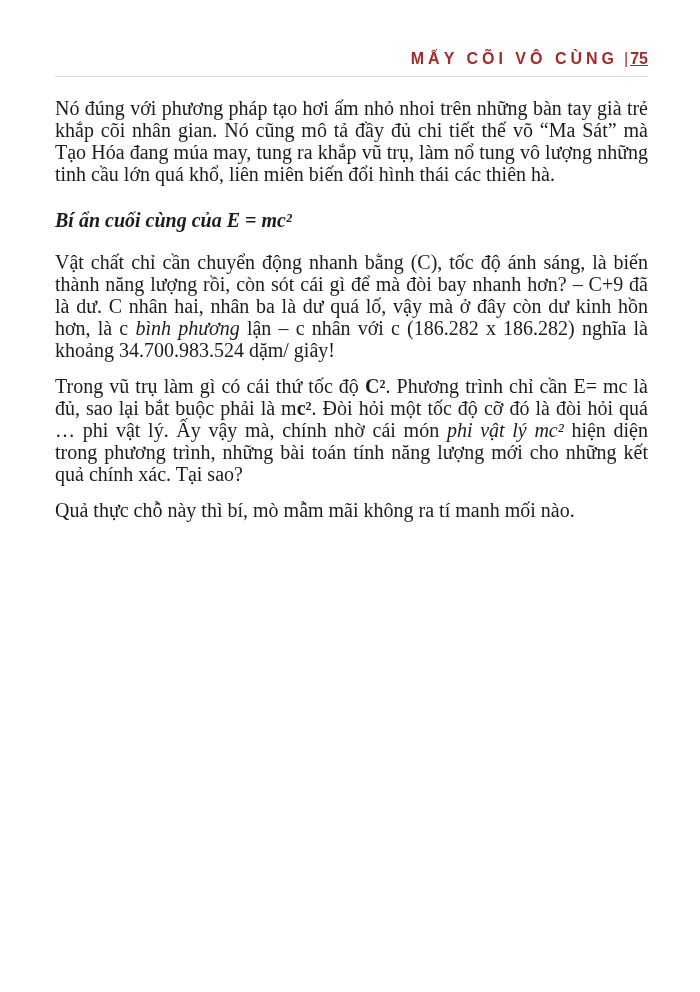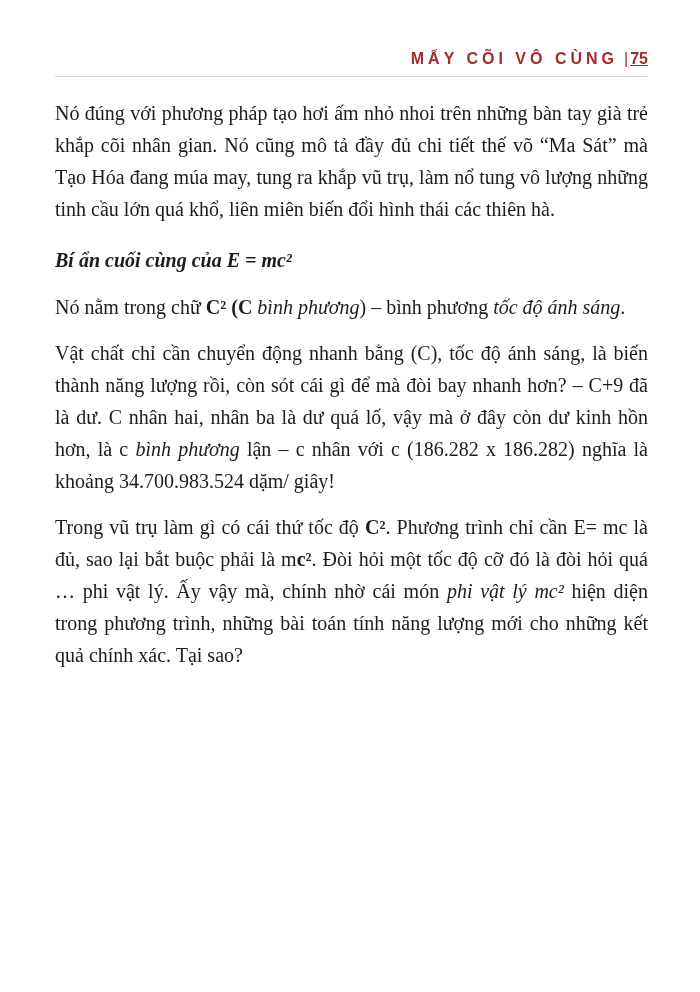--- a/index.html
+++ b/index.html
@@ -41,21 +41,21 @@
     text-decoration: underline;
   }
   .header-rule {
     border: none;
     border-top: 1px solid #d9d9d9;
     margin: 0 0 20px 0;
     height: 0;
   }
   .content p.body-para {
     font-size: 20px;
-    line-height: 32px;
+    line-height: 22px;
     text-align: justify;
     margin: 0 0 14px 0;
   }
   .content h2.section-heading {
     font-size: 20px;
     line-height: 30px;
     font-weight: bold;
     font-style: italic;
     margin: 20px 0 16px 0;
   }
@@ -71,19 +71,19 @@
     <div class="running-header">
       <span>MẤY CÕI VÔ CÙNG</span><span class="sep">|</span><span class="pagenum">75</span>
     </div>
 
     <hr class="header-rule">
 
     <div class="content">
 
     <p class="body-para"><span>Nó đúng với phương pháp tạo hơi ấm nhỏ nhoi trên những bàn tay già trẻ khắp cõi nhân gian. Nó cũng mô tả đầy đủ chi tiết thế võ “Ma Sát” mà Tạo Hóa đang múa may, tung ra khắp vũ trụ, làm nổ tung vô lượng những tinh cầu lớn quá khổ, liên miên biến đổi hình thái các thiên hà.</span></p>
         <h2 class="section-heading"><b style="">Bí ẩn cuối cùng của E = mc²</b></h2>
-        <p class="body-para"><span>Nó nằm trong chữ </span><b>C² (C</b><span> </span><i>bình phương</i><span>) – bình phương </span><i>tốc độ ánh sáng</i><span>.</span></p>
         <p class="body-para"><span>Vật chất chỉ cần chuyển động nhanh bằng (C), tốc độ ánh sáng, là biến thành năng lượng rồi, còn sót cái gì để mà đòi bay nhanh hơn? – C+9 đã là dư. C nhân hai, nhân ba là dư quá lố, vậy mà ở đây còn dư kinh hồn hơn, là c </span><i>bình phương</i><span> lận – c nhân với c (186.282 x 186.282) nghĩa là khoảng 34.700.983.524 dặm/ giây!</span></p>
         <p class="body-para"><span>Trong vũ trụ làm gì có cái thứ tốc độ </span><b>C²</b><span>. Phương trình chỉ cần E= mc là đủ, sao lại bắt buộc phải là m</span><b>c²</b><span>. Đòi hỏi một tốc độ cỡ đó là đòi hỏi quá … phi vật lý. Ấy vậy mà, chính nhờ cái món </span><i>phi vật lý mc²</i><span> hiện diện trong phương trình, những bài toán tính năng lượng mới cho những kết quả chính xác. Tại sao?</span></p>
+        <p class="body-para"><span>Quả thực chỗ này thì bí, mò mẫm mãi không ra tí manh mối nào.</span></p>
       </div>
 
   </div>
 </div>
 
 </body></html>

